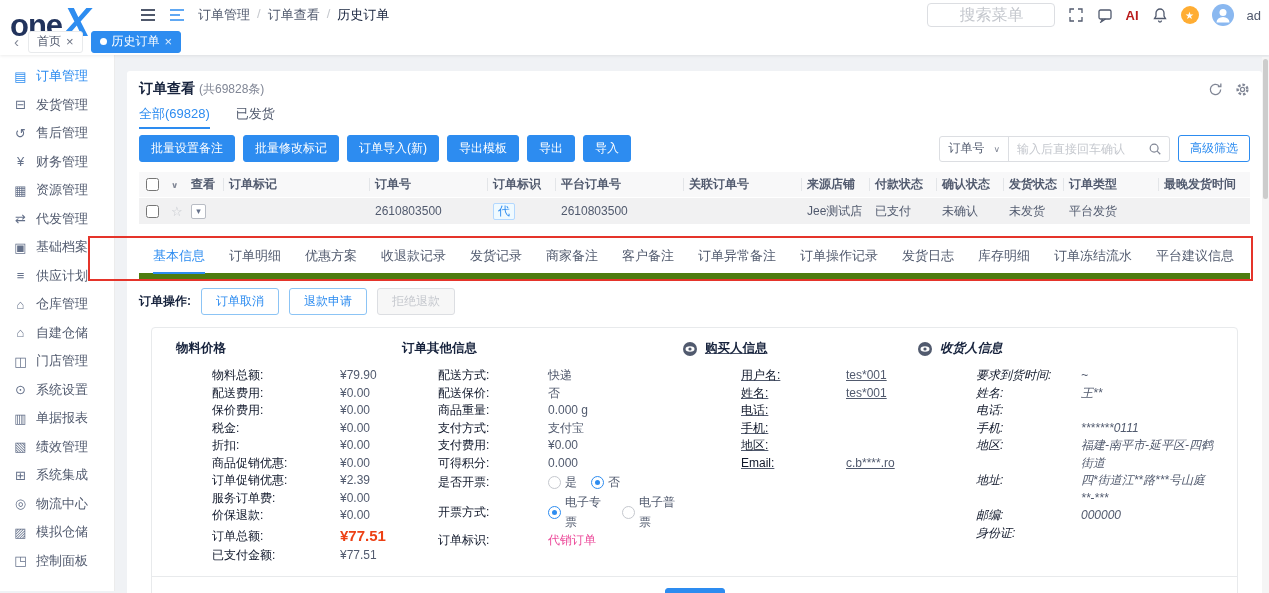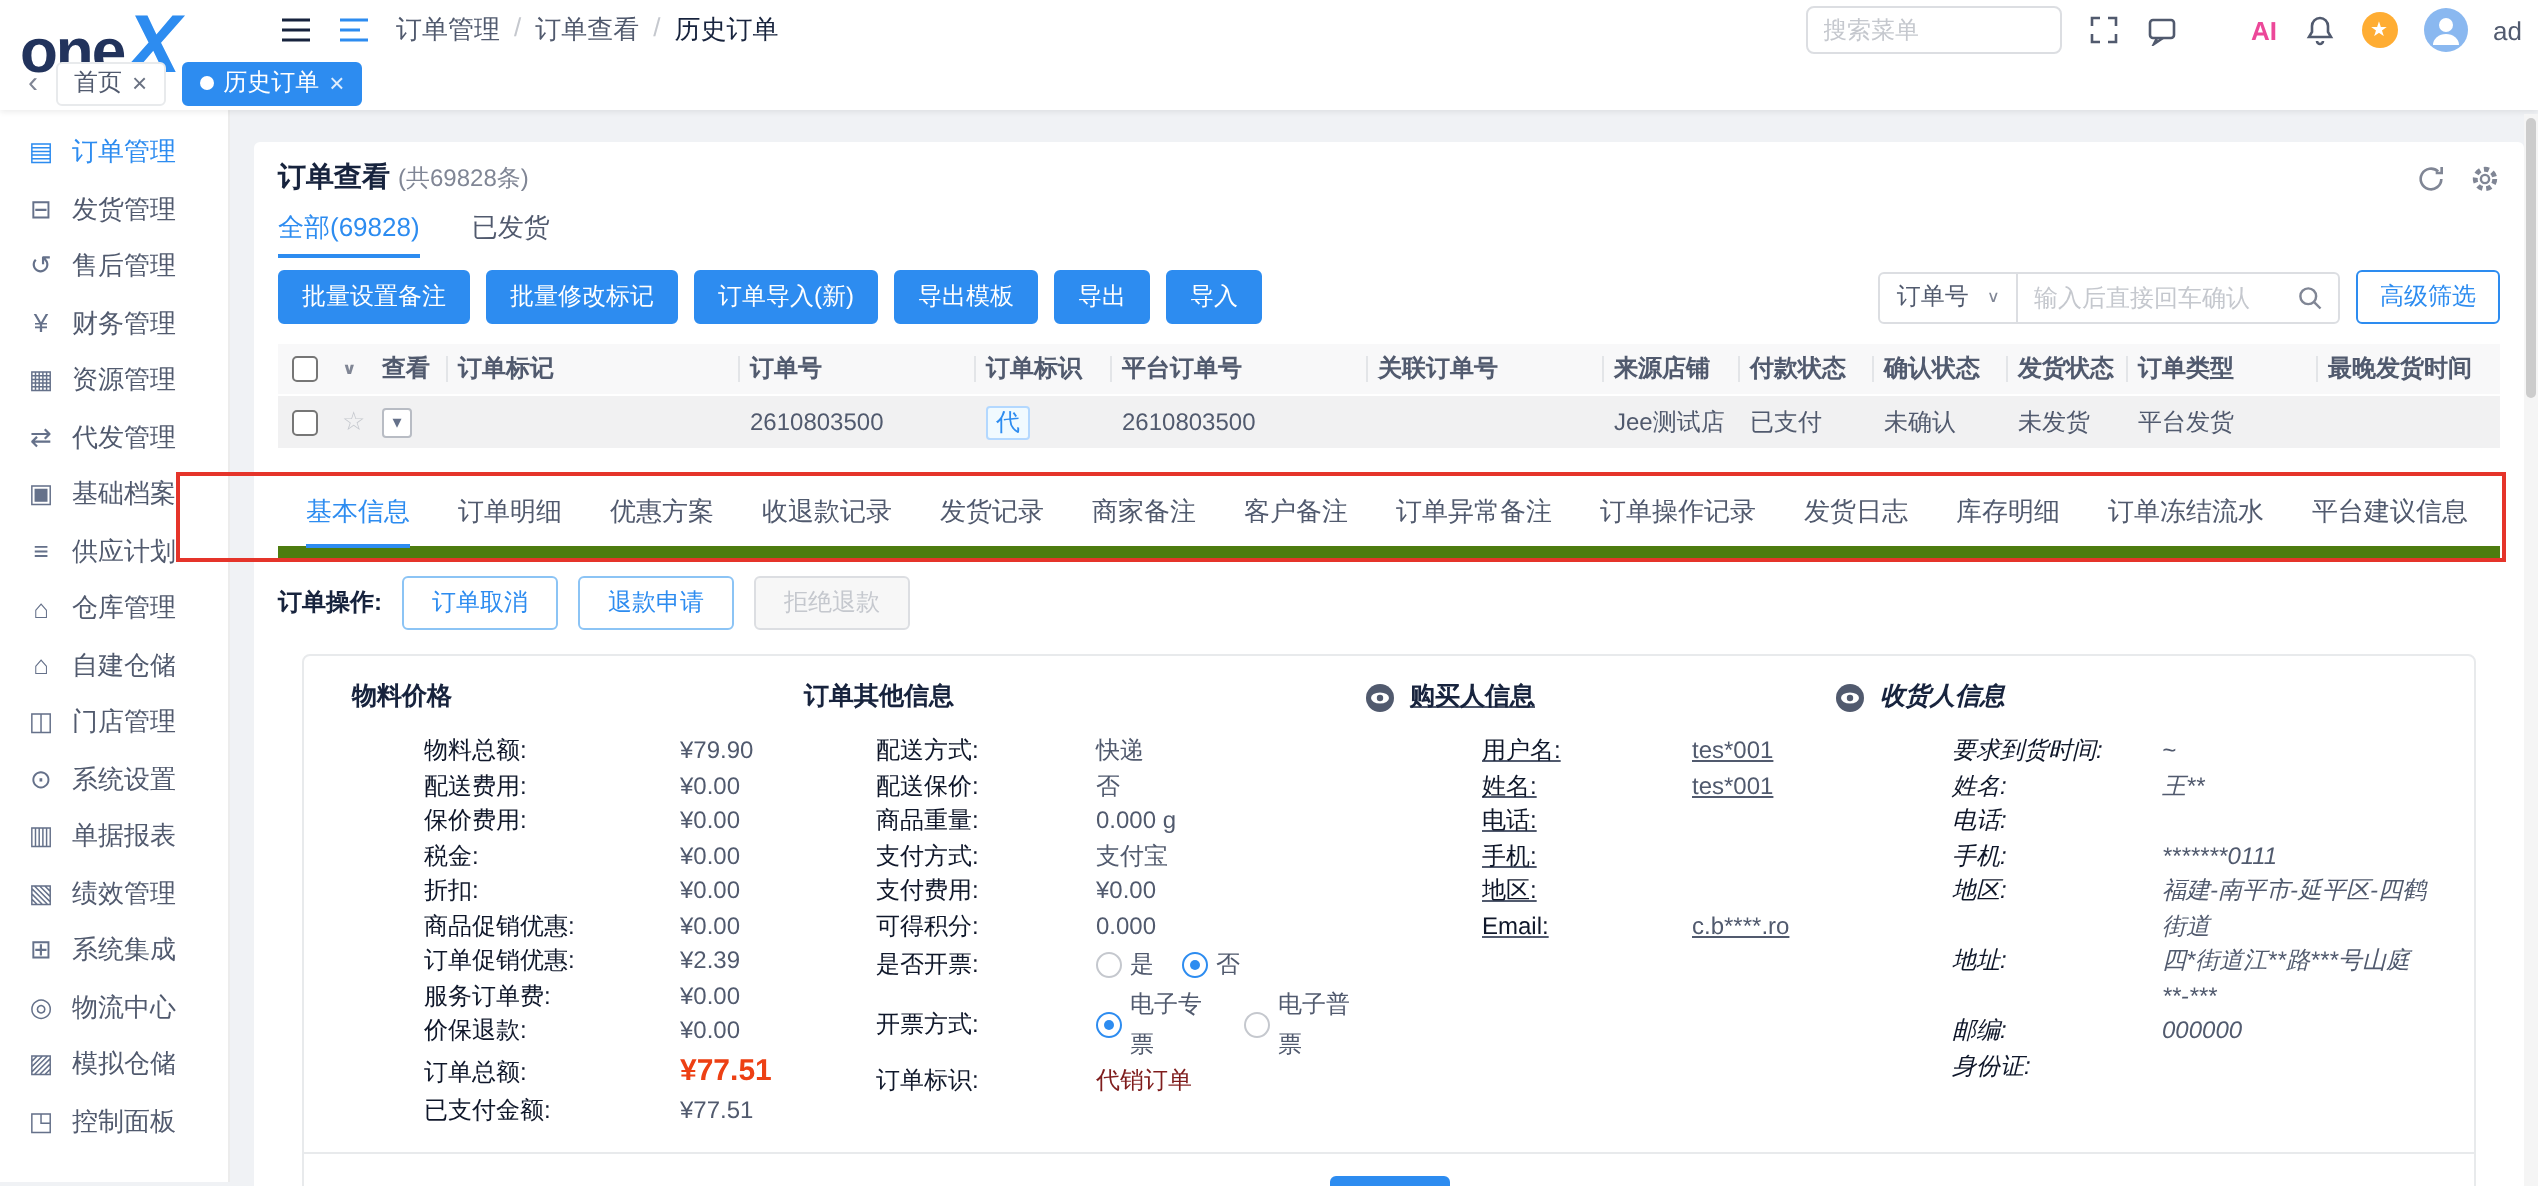--- a/index.html
+++ b/index.html
@@ -13,22 +13,22 @@
   .logo { position:absolute; left:10px; top:0px; display:flex; align-items:baseline; height:44px; }
   .logo-one { font-size:31px; font-weight:800; color:#22335c; letter-spacing:-1px; line-height:44px; }
   .logo-x { font-size:41px; font-weight:800; color:#2d8cf0; font-style:italic; line-height:44px; margin-left:1px; }
   .hdr-row1 { display:flex; align-items:center; height:30px; margin-left:140px; padding-right:8px; gap:13px; }
   .hicon { display:flex; align-items:center; cursor:pointer; }
   .breadcrumb { display:flex; gap:7px; font-size:13px; color:#515a6e; white-space:nowrap; }
   .breadcrumb .sep { color:#c5c8ce; }
   .breadcrumb .last { color:#17233d; }
   .spacer { flex:1; }
   .hsearch { display:flex; align-items:center; border:1px solid #dcdee2; border-radius:4px; height:24px; padding:0 8px; width:128px; background:#fff; }
-  .hsearch input { border:none; outline:none; width:100%; font-size:12px; color:#000000; }
-  .ai-label { font-size:13px; font-weight:bold; color:#ec4899; cursor:pointer;margin-left:24px; }
+  .hsearch input { border:none; outline:none; width:100%; font-size:16px; color:#000000;margin-left:24px; }
+  .ai-label { font-size:13px; font-weight:bold; color:#b91c1c; cursor:pointer; }
   .badge-circle { width:18px; height:18px; border-radius:50%; background:#ffad33; color:#fff; font-size:10px; display:flex; align-items:center; justify-content:center; cursor:pointer; }
   .username { font-size:13px; color:#515a6e; white-space:nowrap; }
   .hdr-row2 { position:absolute; left:0; right:0; bottom:0; height:27px; display:flex; align-items:center; gap:9px; padding-left:14px; }
   .tab-arrow { color:#808695; font-size:15px; cursor:pointer; }
   .chips { display:flex; gap:8px; }
   .chip { display:flex; align-items:center; gap:5px; height:22px; padding:0 8px; background:#fff; border:1px solid #e8eaec; border-radius:3px; font-size:12px; color:#515a6e; cursor:pointer; white-space:nowrap; }
   .chip .dot { display:none; width:7px; height:7px; border-radius:50%; background:#fff; }
   .chip.active { background:#2d8cf0; border-color:#2d8cf0; color:#fff; }
   .chip.active .dot { display:block; }
   .chip-close { font-size:13px; opacity:.85; }
@@ -98,21 +98,21 @@
   .dcol1{width:226px;} .dcol2{width:280px;} .dcol3{width:235px;text-decoration:underline;} .dcol4{flex:1;font-style:italic;}
   .sec-title { display:flex; align-items:center; gap:7px; font-size:12.5px; font-weight:bold; color:#17233d; margin-bottom:10px; height:17px; }
   .drow { display:flex; font-size:12px; line-height:17.5px; }
   .dcol1 .lbl{width:128px;} .dcol2 .lbl{width:110px;}
   .dcol3 .drow, .dcol4 .drow { padding-left:23px; }
   .dcol3 .lbl, .dcol4 .lbl { width:105px; }
   .lbl { color:#0f172a; flex-shrink:0;margin-left:36px; }
   .val { color:#515a6e; }
   .drow.highlight { line-height:22px; }
   .drow.highlight .val { color:#ed4014; font-weight:bold; font-size:15px; }
-  .red-text { color:#7f1d1d; }
+  .red-text { color:#ec4899; }
   .radios { display:flex; align-items:center; gap:4px; }
   .radio { width:13px; height:13px; border:1px solid #c5c8ce; border-radius:50%; position:relative; display:inline-block; background:#fff; cursor:pointer; flex-shrink:0; }
   .radio.on { border-color:#2d8cf0; }
   .radio.on::after { content:""; position:absolute; left:3px; top:3px; right:3px; bottom:3px; border-radius:50%; background:#2d8cf0; }
   .radio-gap { margin-left:10px; }
   .r-row { line-height:20px; align-items:center; }
   .detail-footer { border-top:1px solid #e8eaec; margin:12px -24px 0; padding:11px 0 12px; display:flex; justify-content:center; }
   .btn-submit { background:#2d8cf0; color:#fff; border:1px solid #2d8cf0; padding:5px 17px; font-size:12px; border-radius:3px; cursor:pointer; }
 
   

